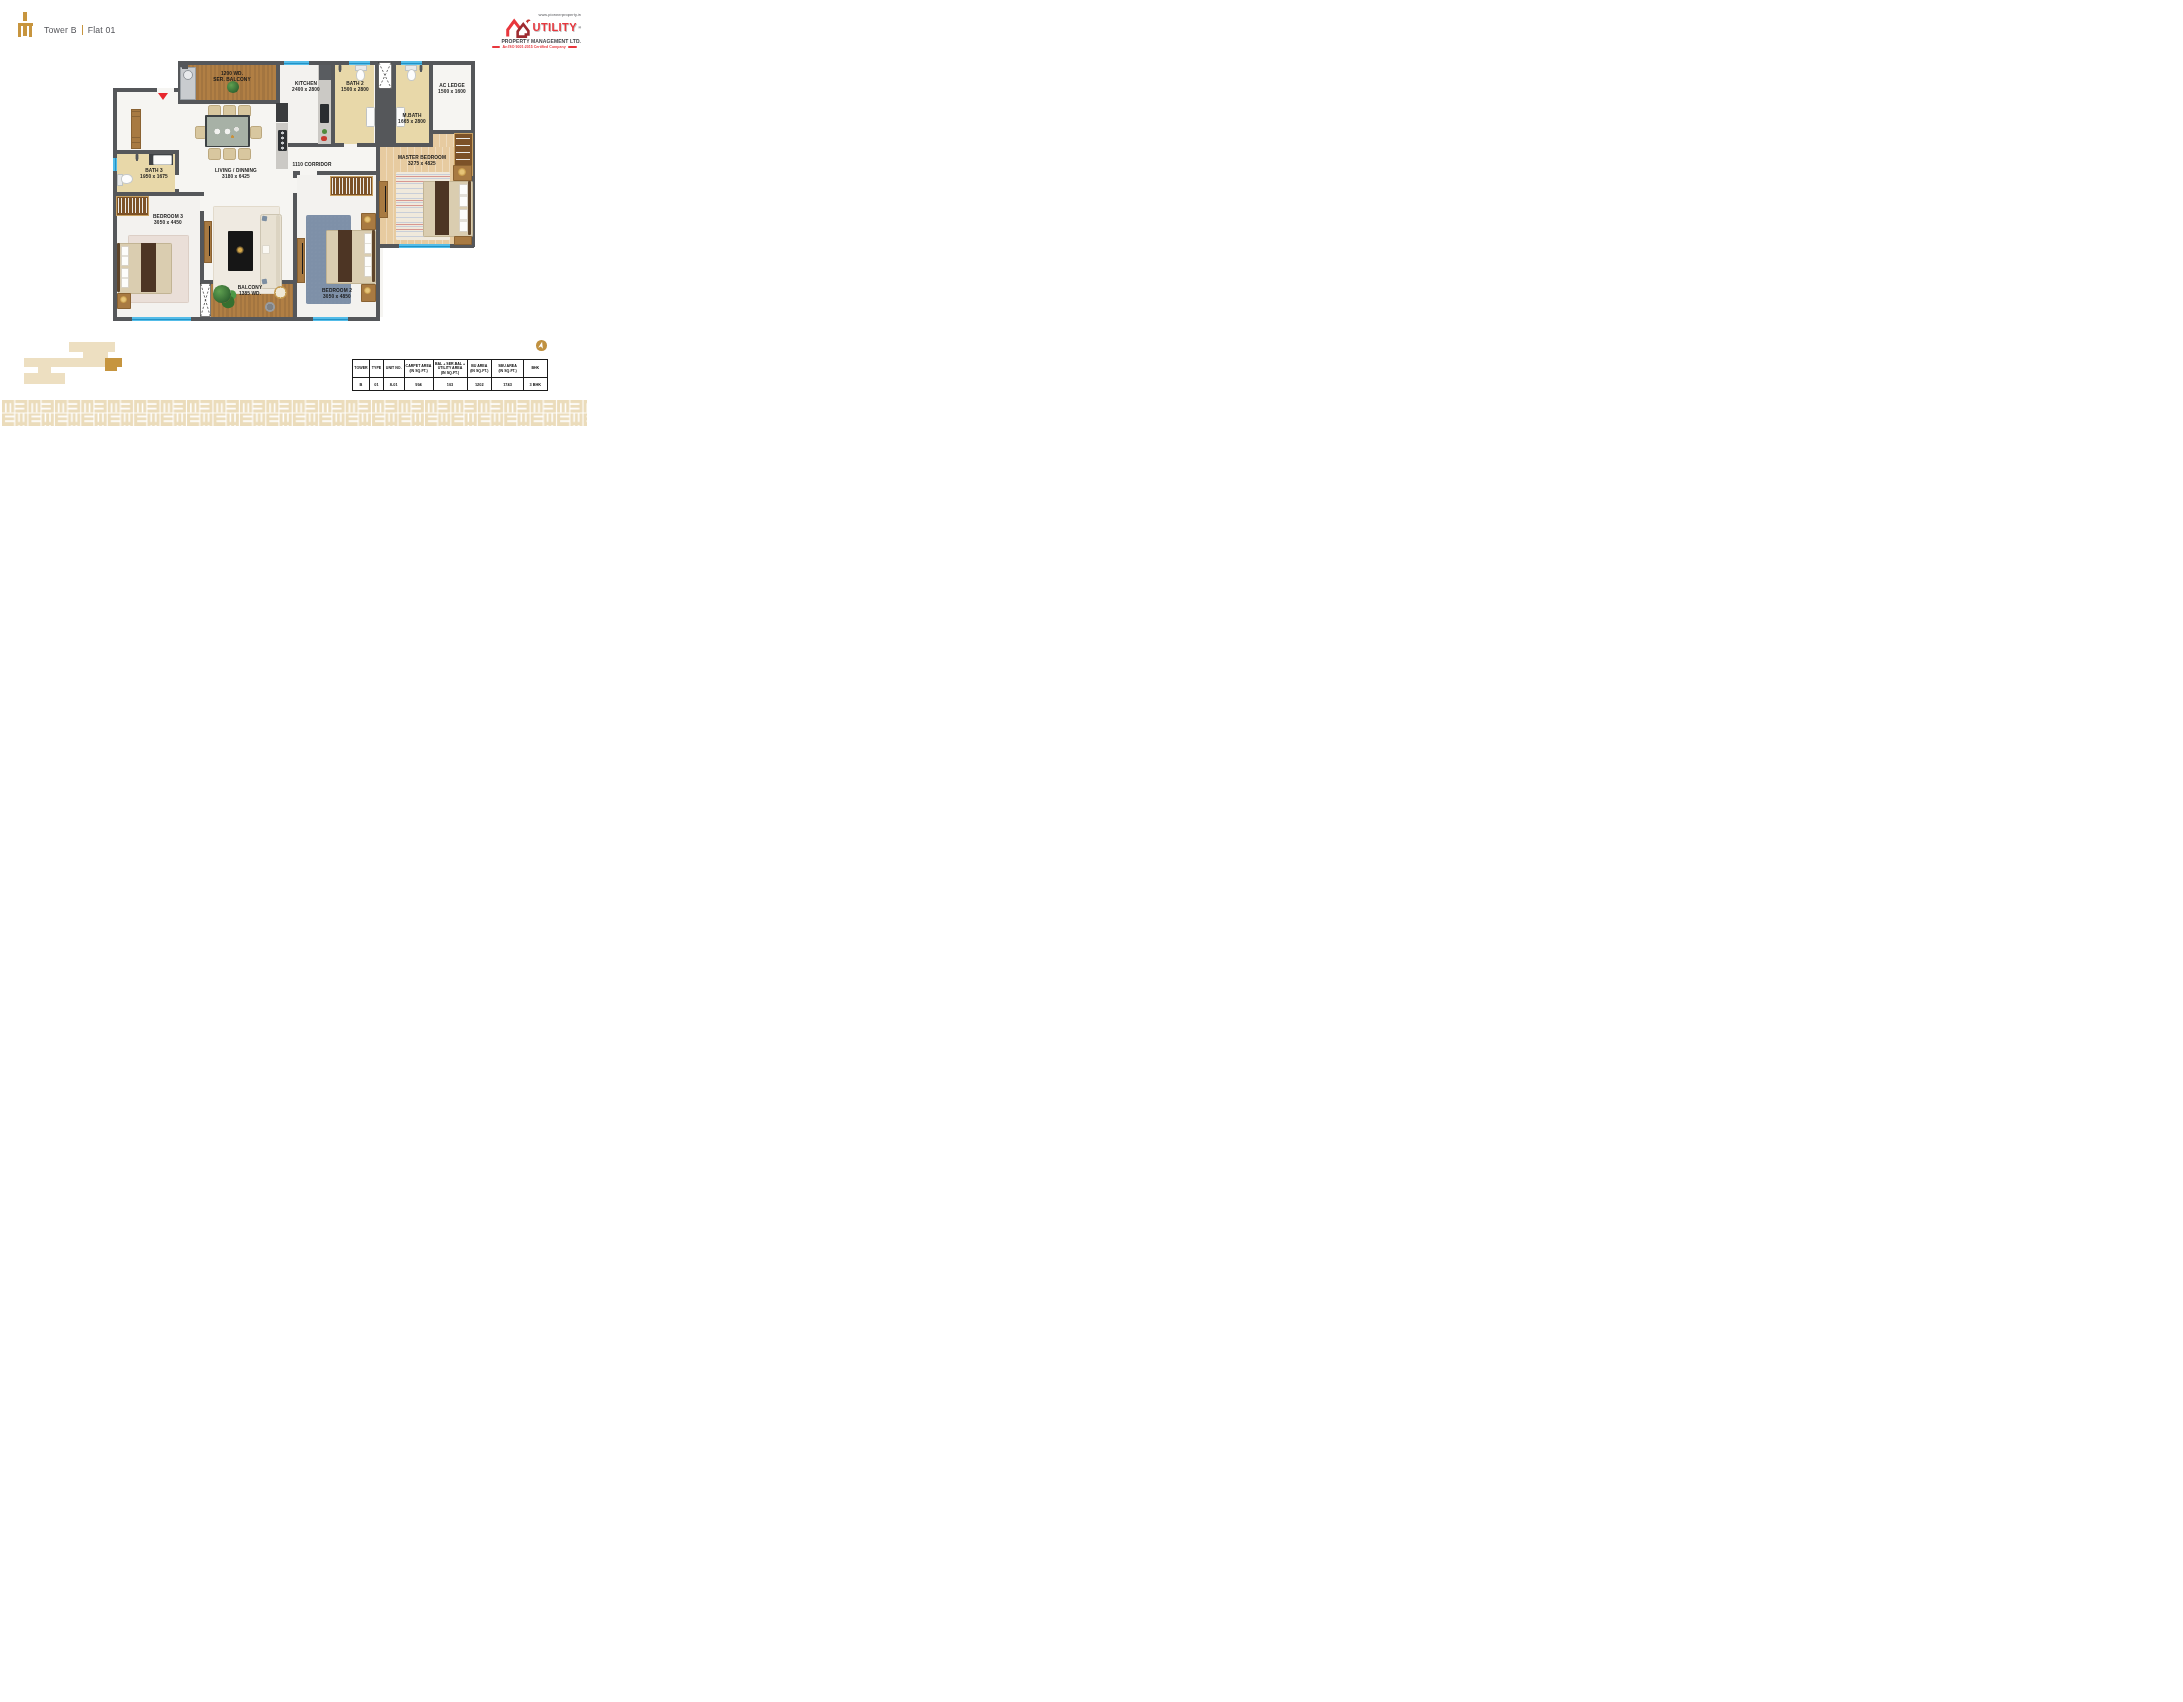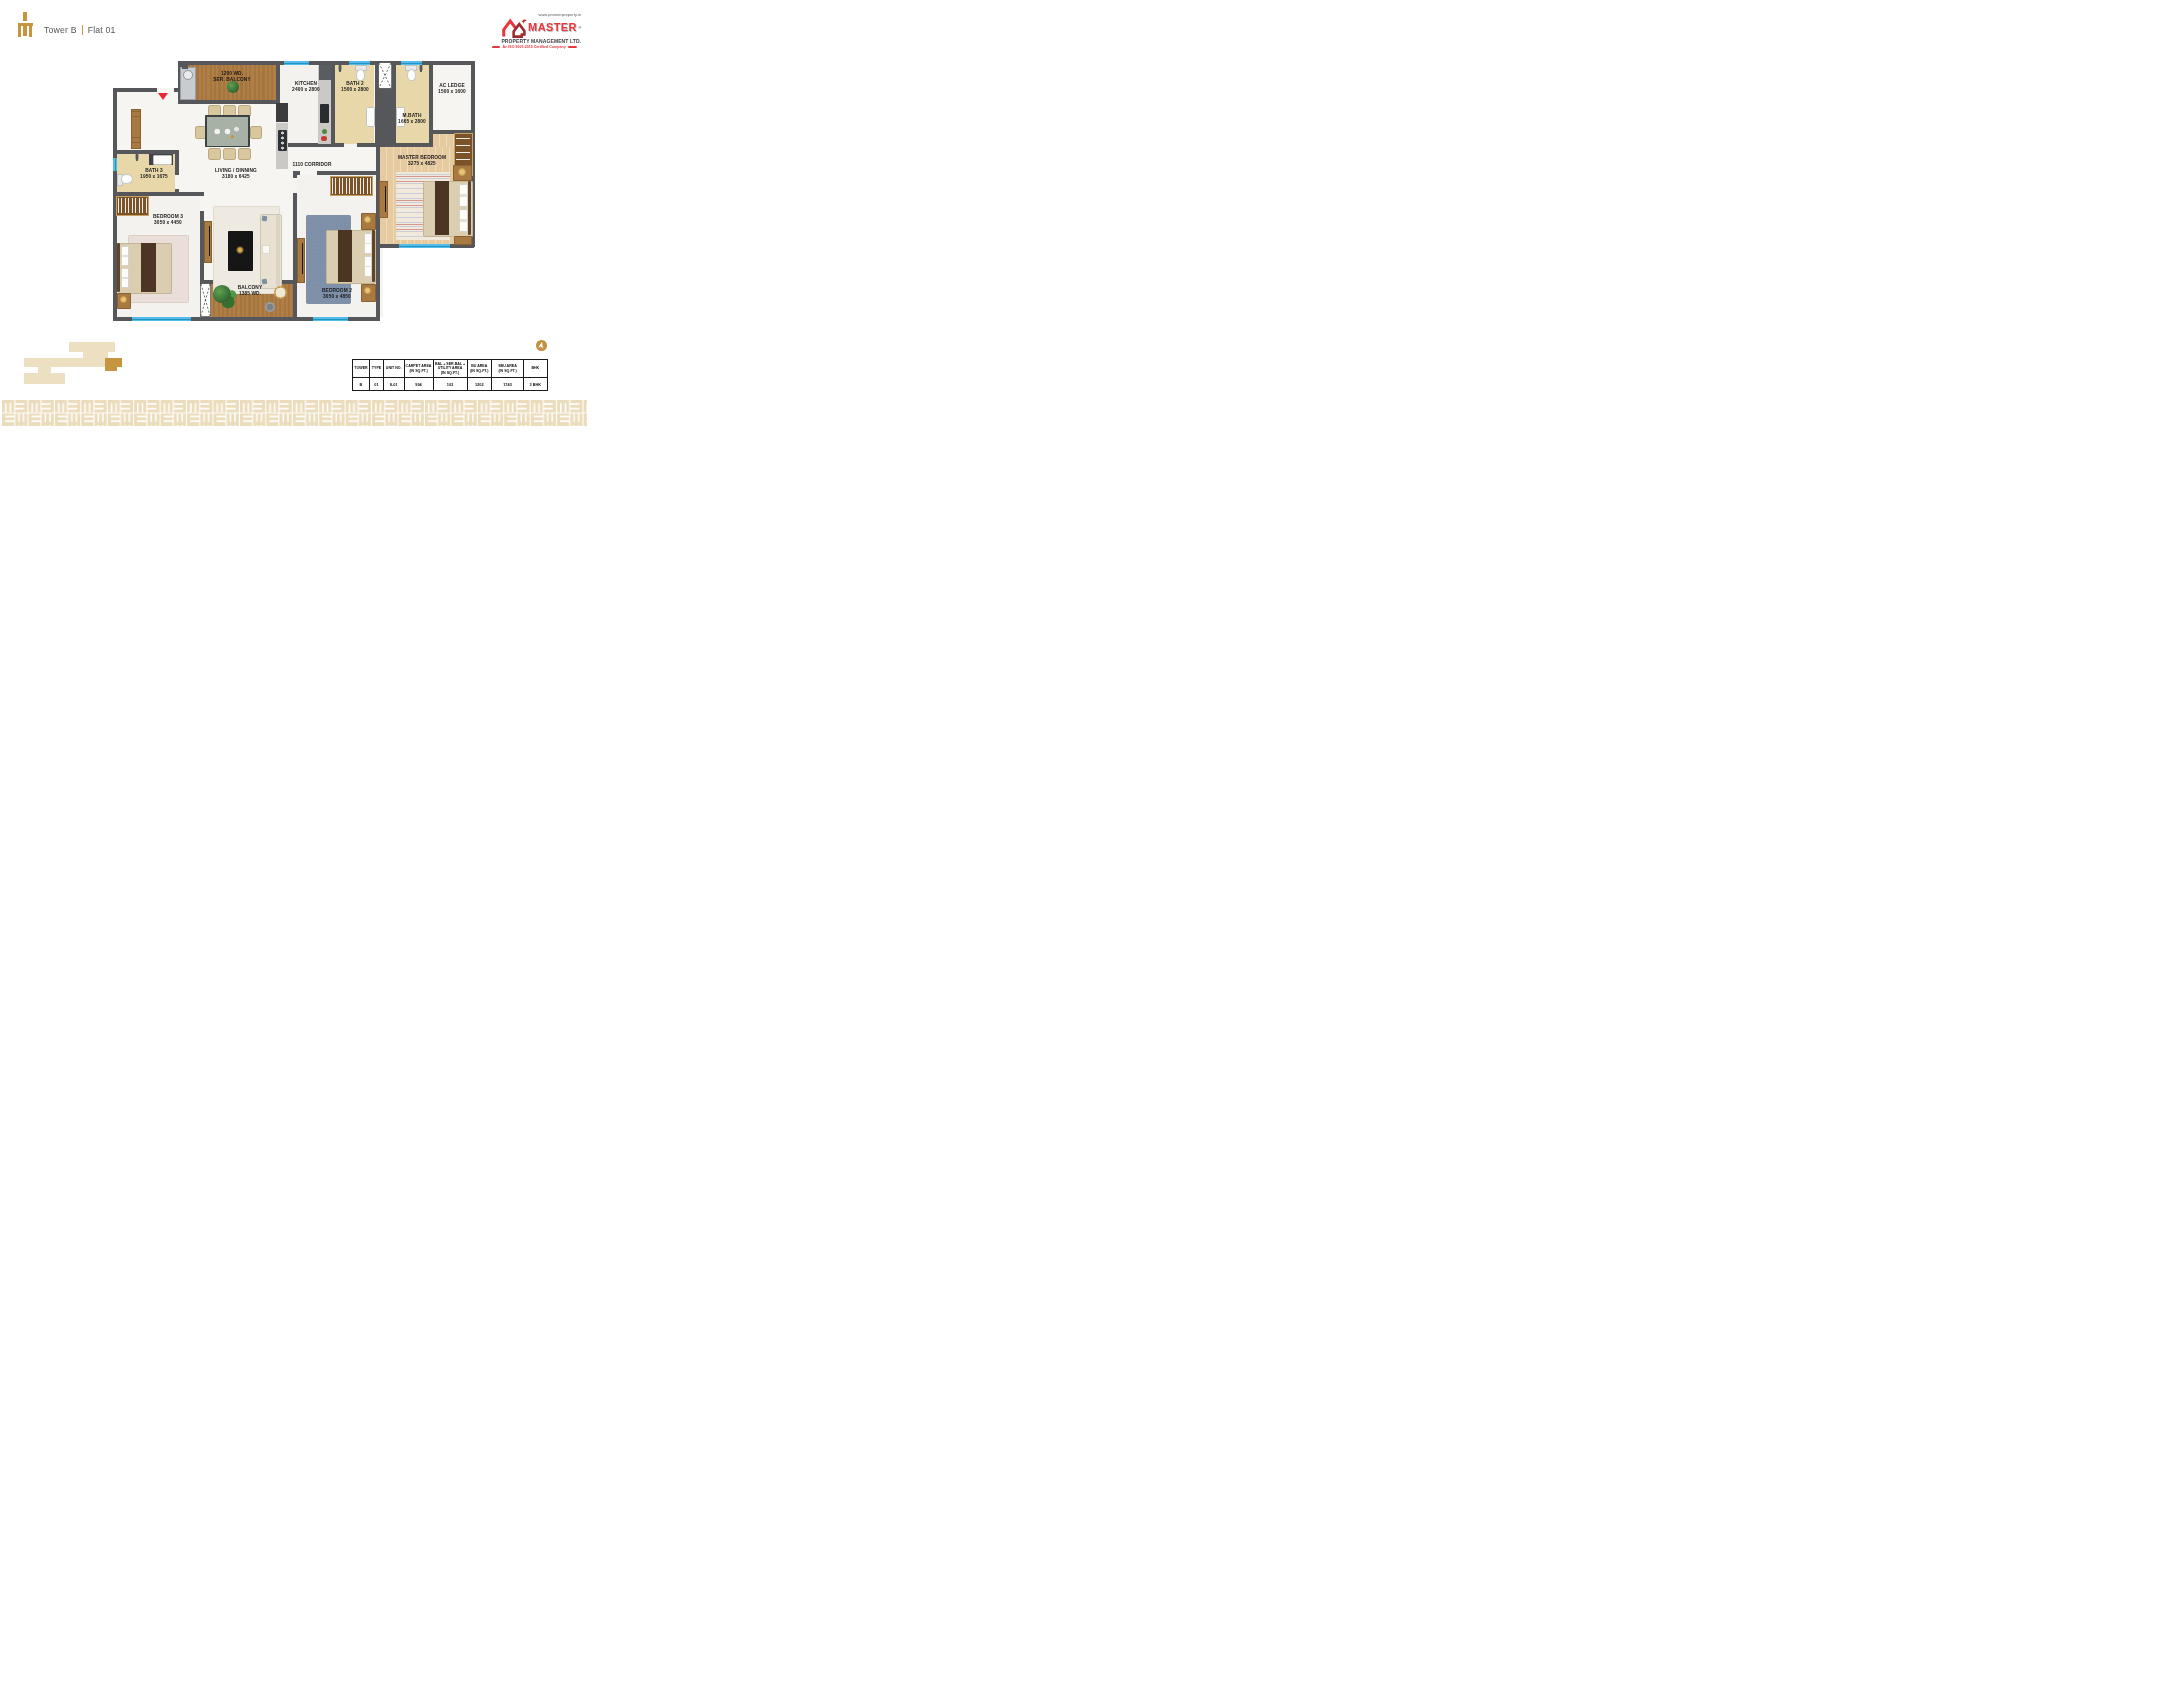--- a/index.html
+++ b/index.html
@@ -81,21 +81,21 @@
   </div>
 
   <div class="brand">
     <div class="site">www.pioneerproperty.in</div>
     <div class="logorow">
       <svg width="25" height="20" viewBox="0 0 58 46">
         <path d="M4,43 V27 L19,7 L33,25" fill="none" stroke="#E8373D" stroke-width="7" stroke-linejoin="miter"></path>
         <path d="M27,43 V31 L40,14 L52,30 V38 H46 V43 Z" fill="none" stroke="#9E2B30" stroke-width="6"></path>
         <path d="M46,8 c3,-6 9,-6 11,-2 c-4,0 -6,3 -7,7 c-1,-3 -2,-4 -4,-5 z" fill="#C2352F"></path>
       </svg>
-      <span class="pioneer">MASTER</span>
+      <span class="pioneer">UTILITY</span>
       <span class="reg">®</span>
     </div>
     <div class="tag">PROPERTY MANAGEMENT LTD.</div>
     <div class="isorow">
       <span class="isodash"></span>
       <span class="isotxt">An ISO 9001:2015 Certified Company</span>
       <span class="isodash"></span>
     </div>
   </div>
 

